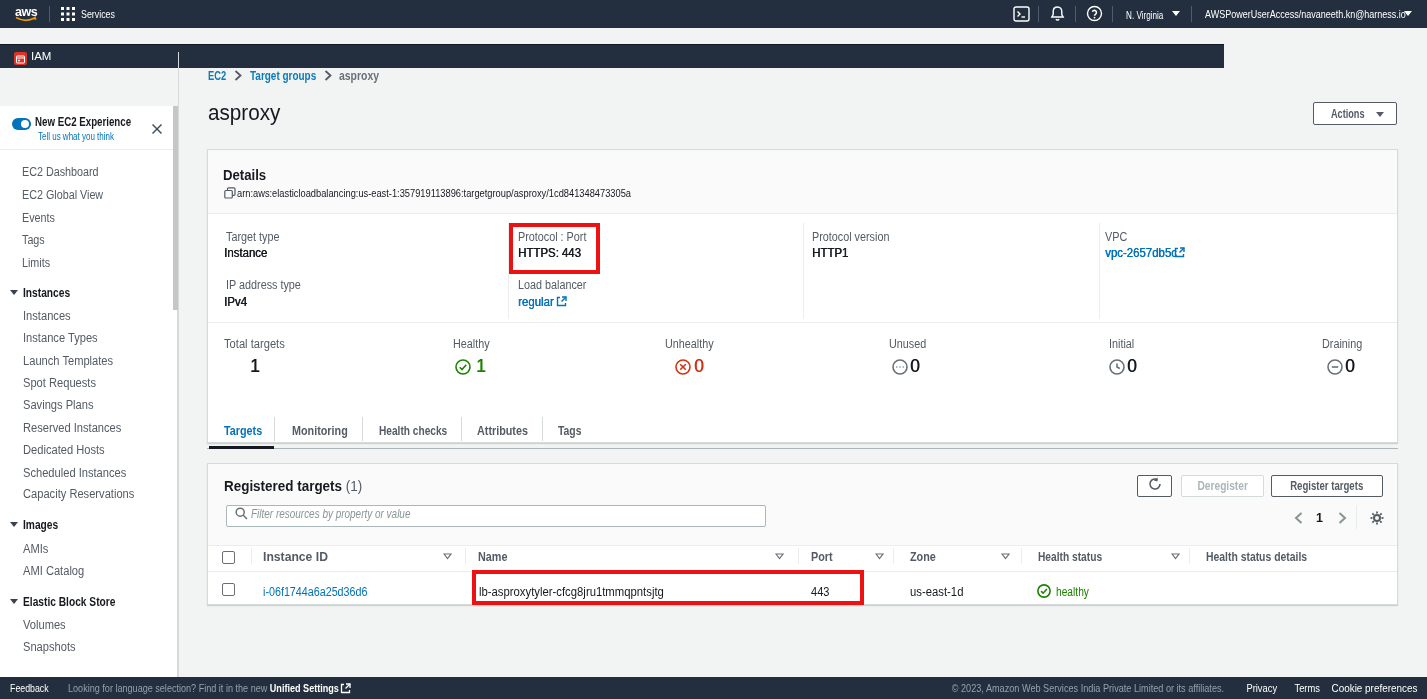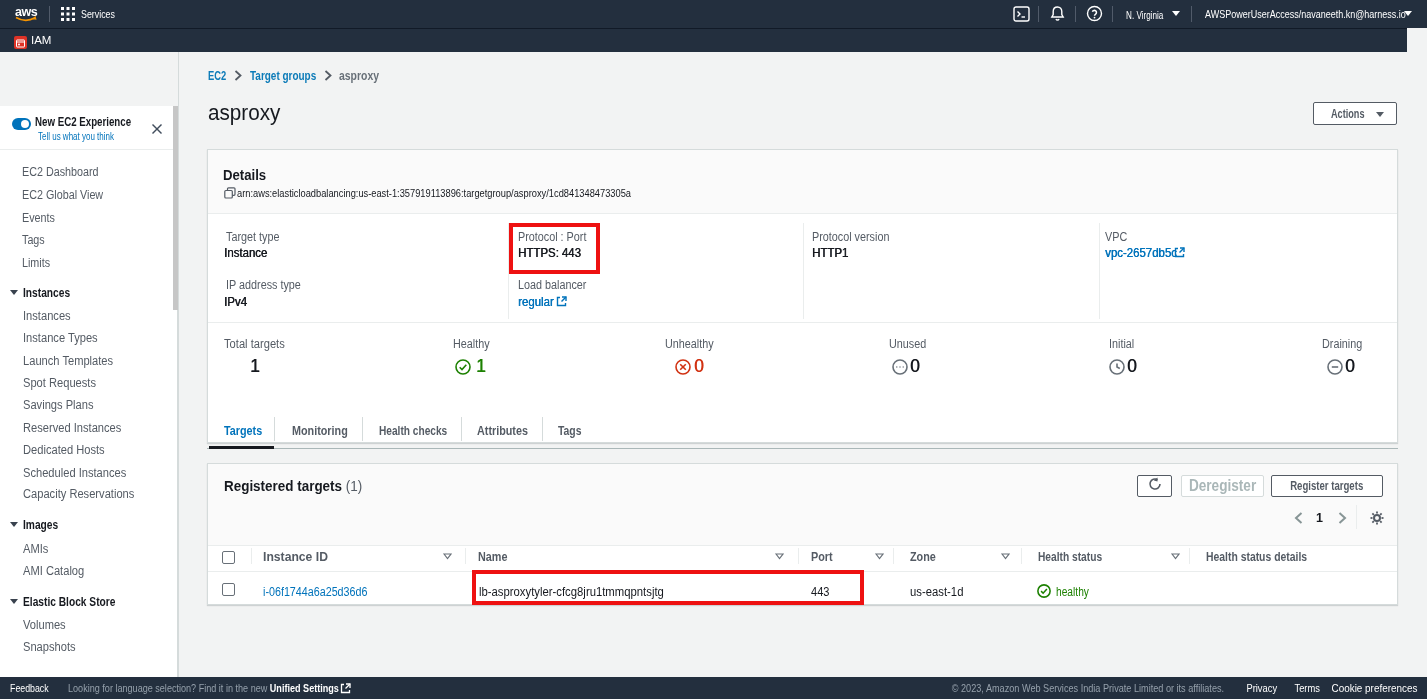--- a/index.html
+++ b/index.html
@@ -4,21 +4,21 @@
 <style>
 * { margin:0; padding:0; box-sizing:border-box; }
 html,body { width:1427px; height:699px; }
 body { position:relative; background:#f2f3f3; font-family:"Liberation Sans", sans-serif; overflow:hidden; color:#16191f; -webkit-font-smoothing:antialiased; opacity:0.999; }
 .abs { position:absolute; }
 .cx { display:inline-block; transform-origin:0 50%; white-space:nowrap; }
 .cxr { display:inline-block; transform-origin:100% 50%; white-space:nowrap; }
 
 
 #topnav { position:absolute; left:0; top:0; width:1427px; height:28px; background:#232f3e; }
-#iambar { position:absolute; left:0; top:28px; width:1407px; height:24px; background:#232f3e; border-top:1px solid #111a27; }
+#iambar { position:absolute; left:0; top:44px; width:1224px; height:24px; background:#232f3e; border-top:1px solid #111a27; }
 .navtxt { color:#fff; font-size:11.5px; }
 .navsep { position:absolute; width:1px; background:#515b6a; top:6px; height:16px; }
 .gray-it { color:#95a0ab; font-style:italic; }
 
 
 #sidebar { position:absolute; left:0; top:106px; width:178px; height:571px; background:#fff; border-right:1px solid #d5dbdb; }
 .side-item { position:absolute; left:22px; font-size:12.3px; color:#545b64; white-space:nowrap; transform:scaleX(0.875); transform-origin:0 50%; }
 .side-item.sub { left:23px; transform:scaleX(0.905); }
 .side-head { position:absolute; left:23px; font-size:12.3px; color:#16191f; font-weight:bold; white-space:nowrap; transform:scaleX(0.83); transform-origin:0 50%; }
 .side-tri { position:absolute; left:10px; width:0; height:0; border-left:4px solid transparent; border-right:4px solid transparent; border-top:5.5px solid #39424e; }
@@ -256,23 +256,30 @@
 <div class="card" style="left:207px;top:463px;width:1191px;height:142px">
   <div class="abs" style="left:0;top:0;width:100%;height:82px;background:#fafafa;border-bottom:1px solid #eaeded"></div>
   <div class="abs cx" style="left:16px;top:14px;font-size:14px;color:#16191f;transform:scaleX(0.96)"><b>Registered targets</b> <span style="font-weight:normal;color:#545b64">(1)</span></div>
 
   <div class="abs" style="left:929px;top:11px;width:35px;height:22px;background:#fff;border:1px solid #545b64;border-radius:2px">
     <svg class="abs" style="left:10px;top:0.5px" width="14" height="14" viewBox="0 0 14 14" fill="none" stroke="#545b64" stroke-width="1.6">
       <path d="M12 7 A 5 5 0 1 1 9.5 2.7"></path>
         <path d="M9.5 0.5 L9.5 4.5 L5.8 3.4" fill="#545b64" stroke="none"></path>
     </svg>
   </div>
-  <div class="abs" style="left:973px;top:11px;width:83px;height:22px;background:#fff;border:1px solid #d5dbdb;border-radius:2px;text-align:center;line-height:20px;font-size:16px;font-weight:bold;color:#aab7b8"><span class="cx" style="transform:scaleX(0.85);transform-origin:50% 50%">Deregister</span></div>
+  <div class="abs" style="left:973px;top:11px;width:83px;height:22px;background:#fff;border:1px solid #d5dbdb;border-radius:2px;text-align:center;line-height:20px;font-size:12px;font-weight:bold;color:#aab7b8"><span class="cx" style="transform:scaleX(0.85);transform-origin:50% 50%">Deregister</span></div>
   <div class="abs" style="left:1063px;top:11px;width:112px;height:22px;background:#fff;border:1px solid #545b64;border-radius:2px;text-align:center;line-height:20px;font-size:12px;font-weight:bold;color:#545b64"><span class="cx" style="transform:scaleX(0.8);transform-origin:50% 50%">Register targets</span></div>
 
+  <div class="abs" style="left:18px;top:41px;width:540px;height:22px;background:#fff;border:1px solid #aab7b8;border-radius:2px">
+    <svg class="abs" style="left:8px;top:1px" width="13" height="13" viewBox="0 0 13 13" fill="none" stroke="#687078" stroke-width="1.5">
+      <circle cx="5.2" cy="5.2" r="4"></circle>
+        <line x1="8.3" y1="8.3" x2="12" y2="12"></line>
+    </svg>
+    <div class="abs gray-it cx" style="left:24px;top:1px;font-size:12px;color:#879596;transform:scaleX(0.83)">Filter resources by property or value</div>
+  </div>
 
   <svg class="abs" style="left:1086px;top:48px" width="9" height="12" viewBox="0 0 9 12" fill="none" stroke="#879596" stroke-width="2">
       <path d="M7.5 1 L2 6 L7.5 11"></path>
     </svg>
   <div class="abs" style="left:1108px;top:47px;font-size:12.5px;font-weight:bold;color:#16191f">1</div>
   <svg class="abs" style="left:1130px;top:48px" width="9" height="12" viewBox="0 0 9 12" fill="none" stroke="#879596" stroke-width="2">
       <path d="M1.5 1 L7 6 L1.5 11"></path>
     </svg>
   <div class="abs" style="left:1148px;top:41px;width:1px;height:24px;background:#eaeded"></div>
   <svg class="abs" style="left:1162px;top:47px" width="14" height="14" viewBox="0 0 14 14" fill="none" stroke="#545b64">

